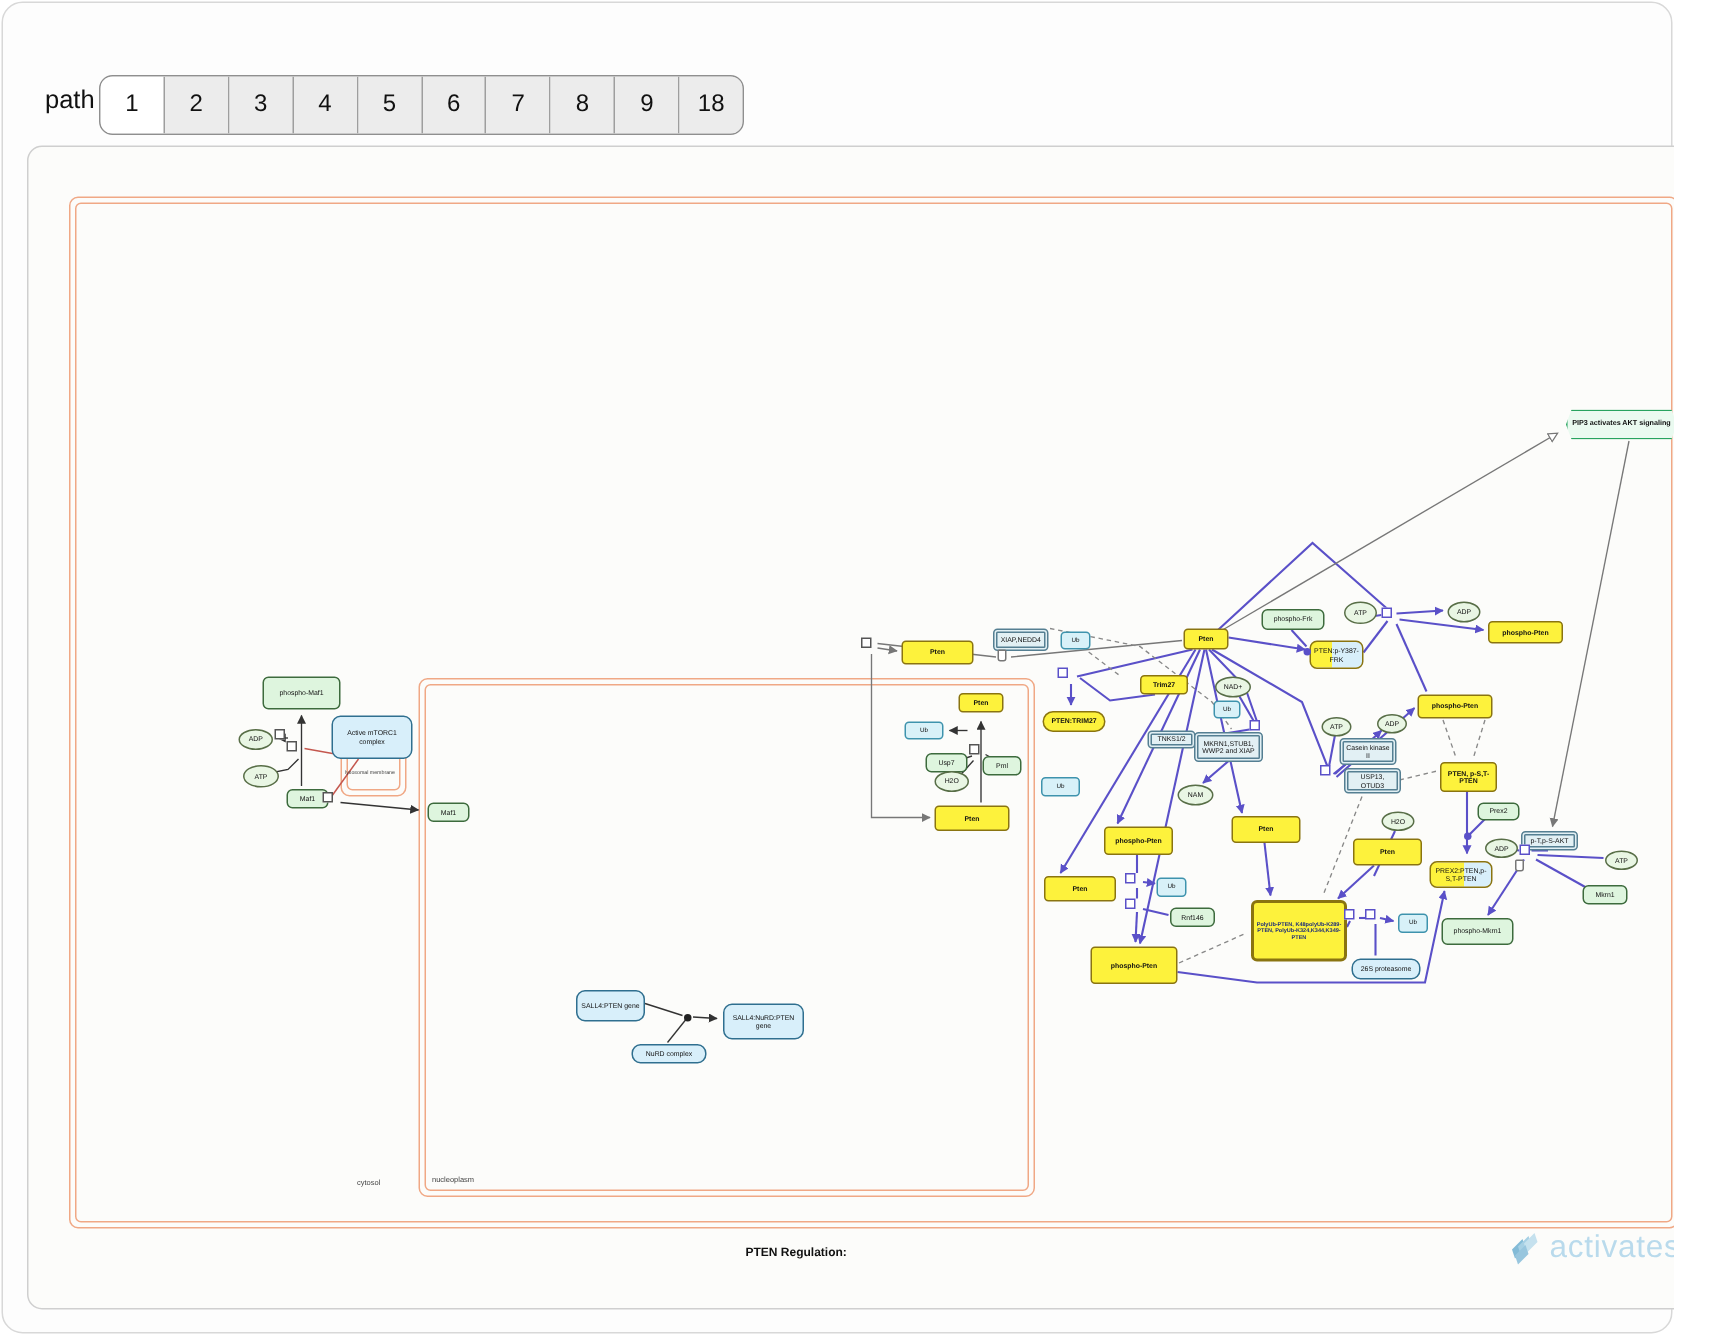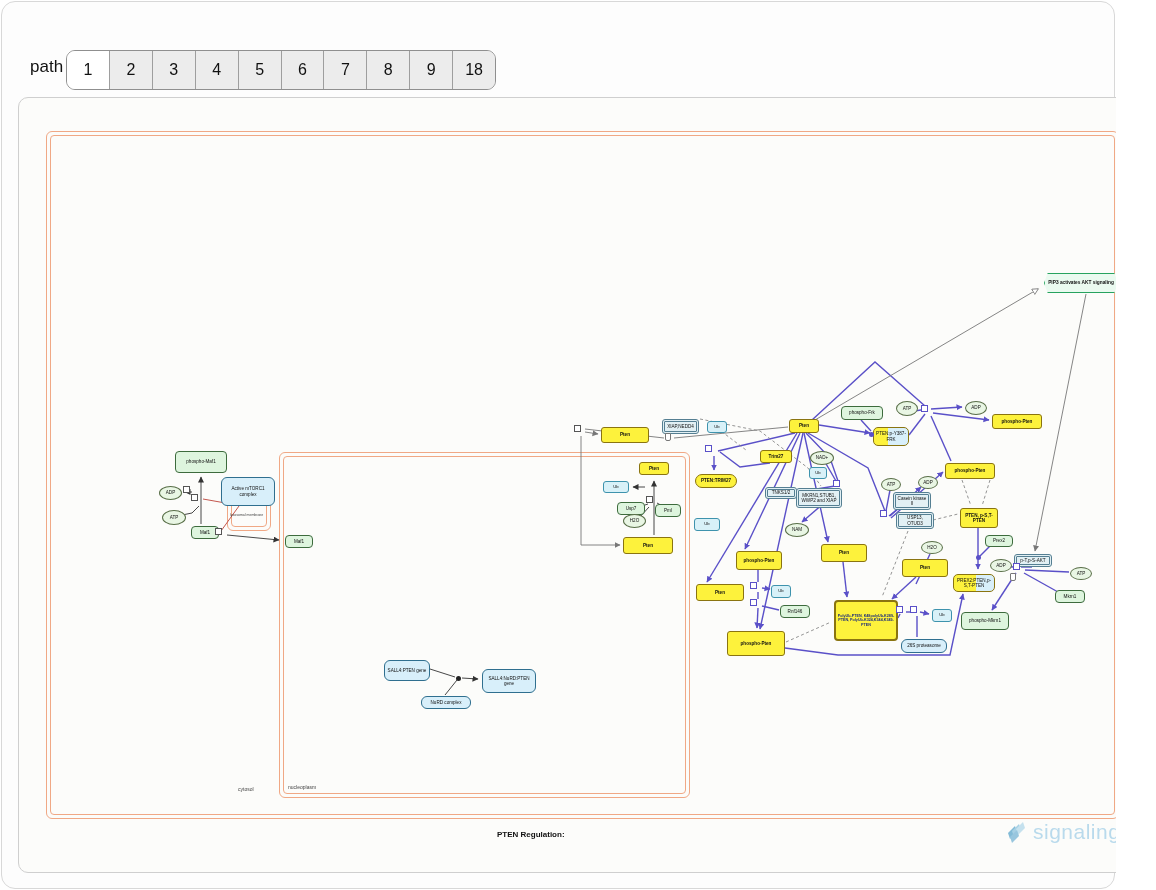--- a/index.html
+++ b/index.html
@@ -173,21 +173,21 @@
 
     <div id="watermark">
       <svg width="26" height="26" viewBox="0 0 26 26">
         <g opacity="0.9">
           <path d="M4 14 L11 7 L13 13 L6 20 Z" fill="#5fa8cc"></path>
           <path d="M8 12 L15 5 L17 11 L10 18 Z" fill="#8cc3de"></path>
           <path d="M12 10 L19 3 L21 9 L14 16 Z" fill="#b4d9ea"></path>
           <path d="M6 18 L13 11 L15 17 L8 24 Z" fill="#7ab6d6"></path>
         </g>
       </svg>
-      <span class="wm-text">signaling</span>
+      <span class="wm-text">activates</span>
     </div>
   <div class="comp" style="left: 46px; top: 131px; width: 1071px; height: 686px;"></div>
       <div class="complabel" style="left: 238px; top: 786px;">cytosol</div>
       <div class="comp" style="left: 279px; top: 452px; width: 409px; height: 344px;"></div>
       <div class="complabel" style="left: 288px; top: 784px;">nucleoplasm</div>
       <div class="comp" style="left: 227px; top: 479px; width: 42px; height: 50px;"></div>
       <div class="complabel" style="left: 230px; top: 513px; font-size: 3.5px; max-width: 40px; white-space: normal;">lysosomal membrane</div>
       <div class="node t-prot" style="left: 175px; top: 451px; width: 52px; height: 22px;">phospho-Maf1</div>
       <div class="node t-chem" style="left: 159px; top: 486px; width: 23px; height: 14px;">ADP</div>
       <div class="node t-chem" style="left: 162px; top: 510px; width: 24px; height: 15px;">ATP</div>

